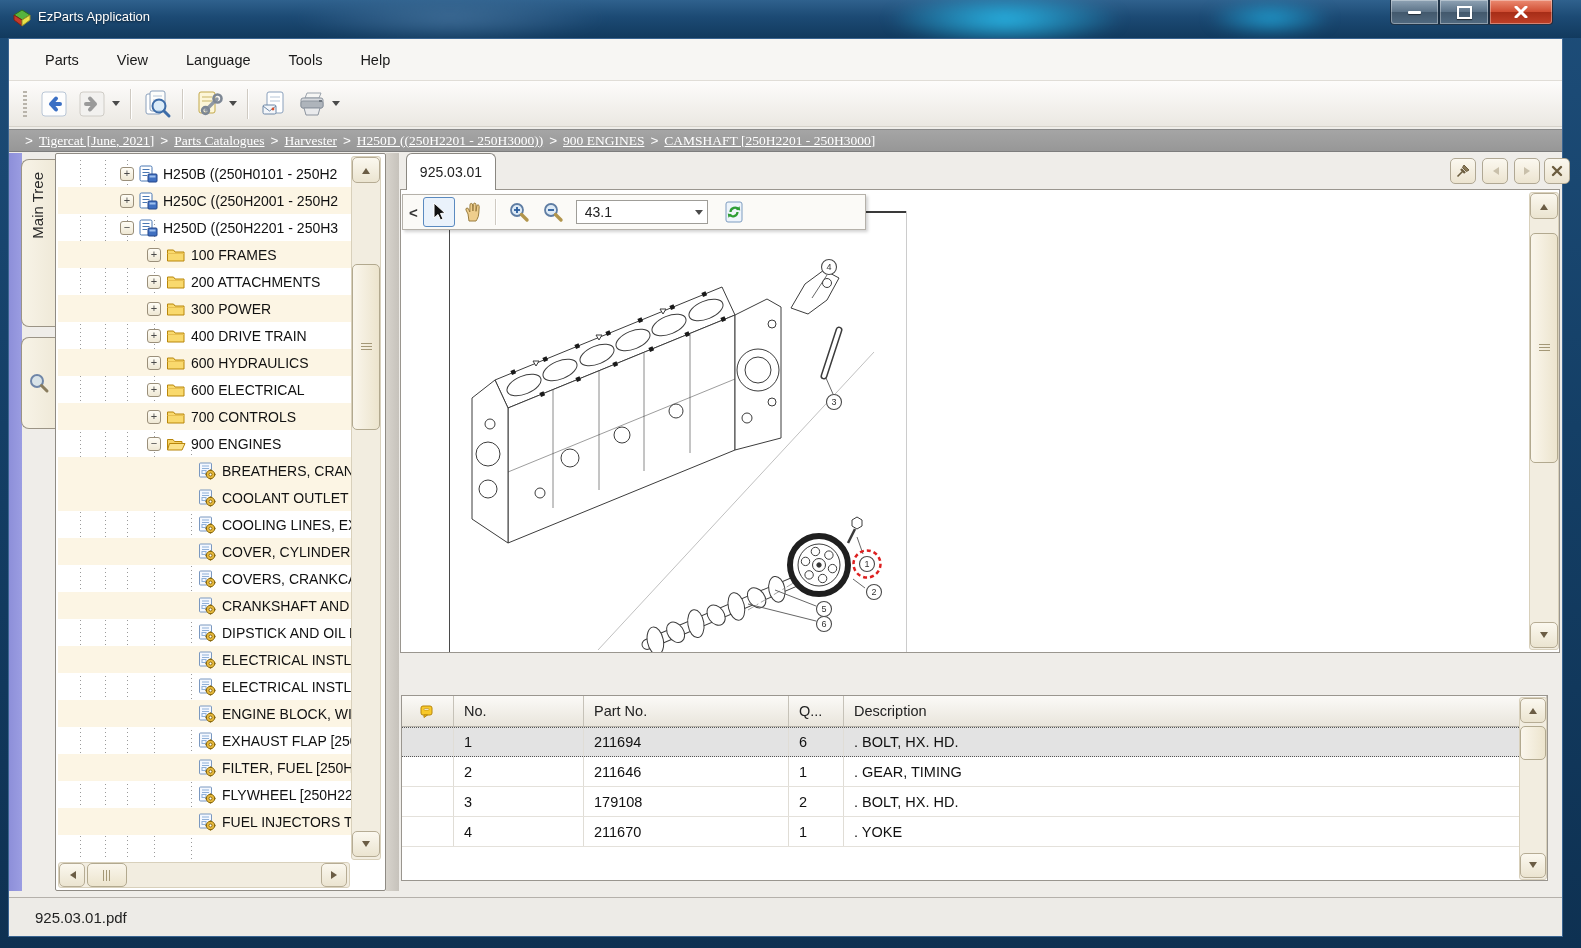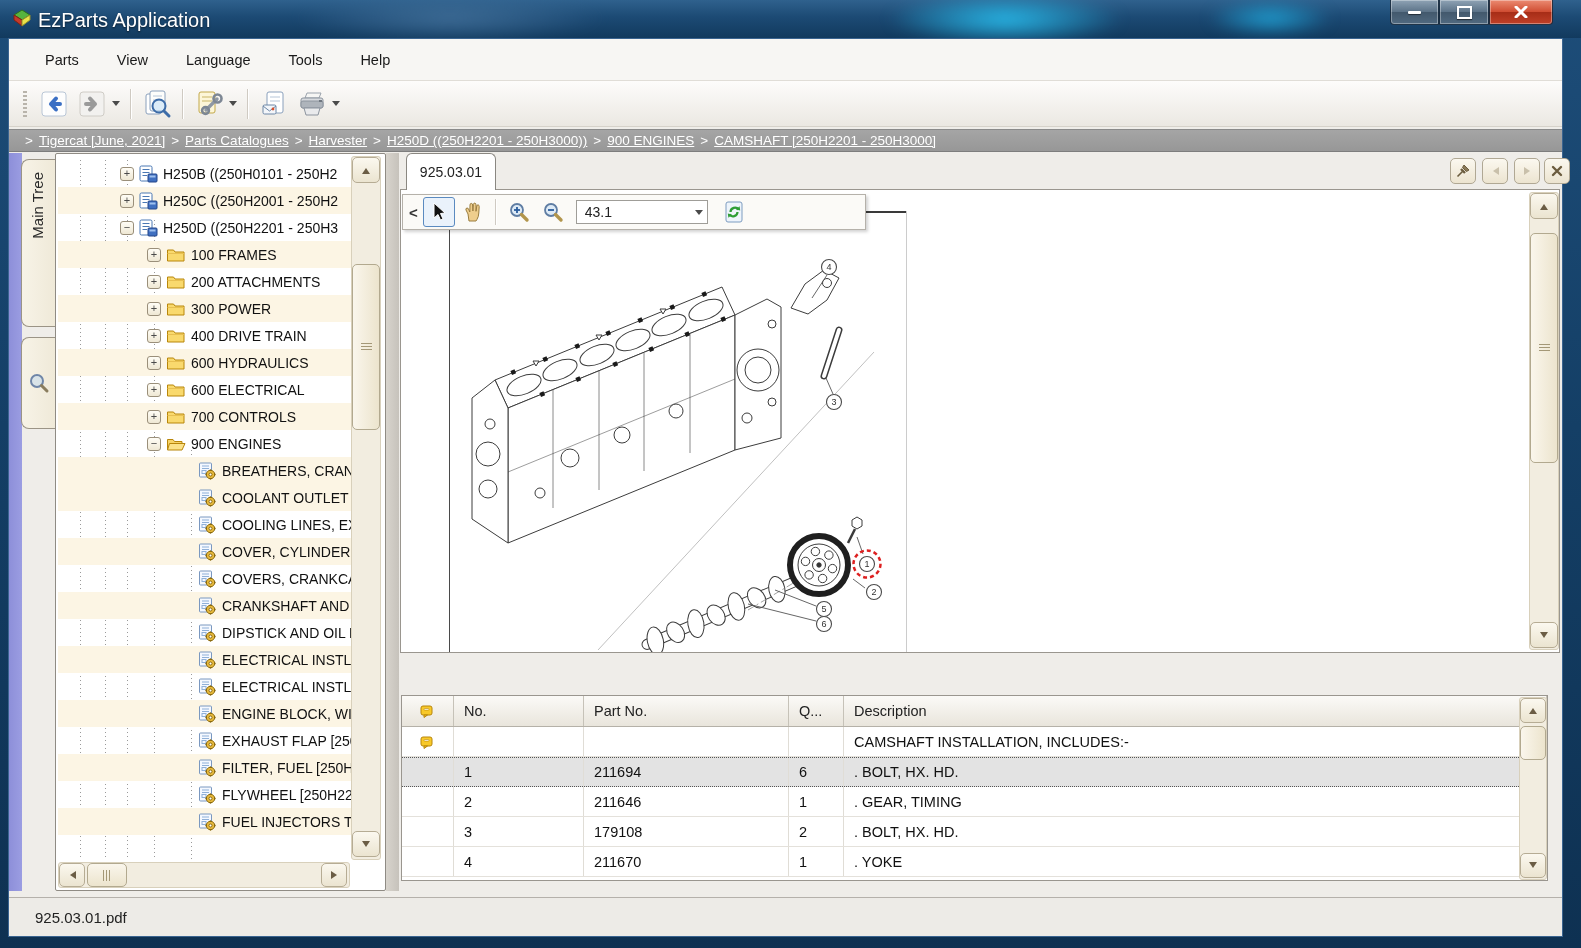--- a/index.html
+++ b/index.html
@@ -8,21 +8,21 @@
     font-family:"Liberation Sans","DejaVu Sans",sans-serif;
     background:linear-gradient(180deg,#1d4d79 0%,#143f66 45%,#0e3152 100%);
   }
   
   .titlebar{position:absolute;left:0;top:0;width:1581px;height:38px;overflow:hidden;
     background:linear-gradient(180deg,#2f618d 0%,#1c4a74 45%,#123a5e 100%);}
   .tb-blob{position:absolute;border-radius:50%;filter:blur(7px);}
   .tb-blob.b1{left:840px;top:-18px;width:330px;height:74px;background:radial-gradient(closest-side,#28b9e9,rgba(40,185,233,0) 72%);}
   .tb-blob.b2{left:1180px;top:-8px;width:180px;height:52px;background:radial-gradient(closest-side,#1f9fd2,rgba(31,159,210,0) 70%);}
   .tb-blob.b3{left:240px;top:-14px;width:420px;height:64px;background:radial-gradient(closest-side,#47759f,rgba(71,117,159,0) 75%);opacity:.8;}
-  .app-title{position:absolute;left:38px;top:9px;color:#fff;font-size:20px;text-shadow:0 1px 2px rgba(0,0,0,.6);}
+  .app-title{position:absolute;left:38px;top:9px;color:#fff;font-size:13px;text-shadow:0 1px 2px rgba(0,0,0,.6);}
   .app-icon{position:absolute;left:12px;top:8px;width:20px;height:20px;}
   .win-controls{position:absolute;right:28px;top:0;display:flex;}
   .win-btn{height:24px;border:1px solid rgba(20,40,60,.9);border-top:none;box-shadow:inset 0 0 0 1px rgba(255,255,255,.35);
     display:flex;align-items:center;justify-content:center;}
   .win-btn.min{width:47px;border-radius:0 0 0 4px;background:linear-gradient(180deg,#8fa3b5,#5b7287 50%,#43596d 52%,#516a80);}
   .win-btn.max{width:48px;background:linear-gradient(180deg,#8fa3b5,#5b7287 50%,#43596d 52%,#516a80);}
   .win-btn.close{width:62px;border-radius:0 0 4px 0;background:linear-gradient(180deg,#eb8b72,#cf4c31 50%,#a72d17 52%,#c14救?);}
   .win-btn.close{background:linear-gradient(180deg,#eb8b72,#cf4c31 50%,#a72d17 52%,#c04028);}
   .glyph-min{width:13px;height:3px;background:#fff;border-radius:1px;box-shadow:0 1px 1px rgba(0,0,0,.5);}
   .glyph-max{width:11px;height:9px;border:2px solid #fff;box-shadow:0 1px 1px rgba(0,0,0,.5);}
@@ -34,21 +34,21 @@
   
   .toolbar{position:absolute;left:0;top:42px;width:100%;height:46px;background:linear-gradient(180deg,#fdfcfb,#ebe8e2);border-bottom:1px solid #d6d2ca;display:flex;align-items:center;padding-left:14px;box-sizing:border-box;}
   .tool-grip{width:4px;height:26px;margin-right:8px;background:repeating-linear-gradient(180deg,#b9b4ab 0 2px,transparent 2px 4px);}
   .tool-btn{width:36px;height:36px;border-radius:3px;display:flex;align-items:center;justify-content:center;margin:0 1px;}
   .tool-sep{width:1px;height:30px;background:#cfcac2;border-right:1px solid #fff;margin:0 6px;}
   .dd-arrow{width:0;height:0;border:4px solid transparent;border-top:5px solid #4a4a4a;margin:4px 4px 0 1px;}
   
   .breadcrumb{position:absolute;left:0;top:90px;width:100%;height:23px;background:linear-gradient(180deg,#a5a5a5,#979797);border-top:1px solid #8a8a8a;border-bottom:1px solid #7d7d7d;
     display:flex;align-items:center;padding-left:10px;box-sizing:border-box;font-size:13.5px;color:#fff;white-space:nowrap;overflow:hidden;}
   .bc-sep{margin:0 6px;color:#fdfdfd;}
-  .bc-link{color:#fff;text-decoration:underline;}
+  .bc-link{color:#fff;text-decoration:underline;font-family:Liberation Serif, serif;}
   
   .side-strip{position:absolute;left:0;top:114px;width:13px;height:738px;background:linear-gradient(90deg,#8d8fd9,#9b9de2);}
   .side-tab{position:absolute;background:linear-gradient(90deg,#f7f3e7,#efe9d8);border:1px solid #9b9486;border-radius:8px 0 0 8px;border-right:none;box-sizing:border-box;}
   .side-tab.main{left:12px;top:120px;width:35px;height:168px;}
   .side-tab.search{left:12px;top:298px;width:35px;height:92px;display:flex;align-items:center;justify-content:center;}
   .side-tab-label{position:absolute;left:7px;top:12px;writing-mode:vertical-rl;transform:rotate(180deg);font-size:15px;color:#2a2a2a;}
   
   .tree-panel{position:absolute;left:46px;top:114px;width:331px;height:738px;background:#fff;border:1px solid #8f8b84;border-radius:2px;box-sizing:border-box;overflow:hidden;}
   .tree-rows{position:absolute;left:2px;top:6px;width:295px;height:700px;overflow:hidden;}
   .guide{position:absolute;width:1px;background:repeating-linear-gradient(180deg,#9a9a9a 0 1px,transparent 1px 4px);}
@@ -865,33 +865,20 @@
               <rect x="1" y="2" width="11" height="9" rx="2" fill="#f8c929" stroke="#b8860b"></rect>
               <rect x="4" y="4.5" width="5" height="1.6" rx="0.8" fill="#fff" stroke="#b8860b" stroke-width="0.6"></rect>
               <path d="M4 11 L4 13.5 L7.5 11 Z" fill="#f8c929" stroke="#b8860b"></path>
             </svg>
           </div>
           <div class="pcell c-no">No.</div>
           <div class="pcell c-part">Part No.</div>
           <div class="pcell c-qty">Q...</div>
           <div class="pcell c-desc">Description</div>
         </div>
-        <div class="prow">
-          <div class="pcell c-icon">
-            <svg width="16" height="14" viewBox="0 0 16 14">
-              <rect x="1" y="2" width="11" height="9" rx="2" fill="#f8c929" stroke="#b8860b"></rect>
-              <rect x="4" y="4.5" width="5" height="1.6" rx="0.8" fill="#fff" stroke="#b8860b" stroke-width="0.6"></rect>
-              <path d="M4 11 L4 13.5 L7.5 11 Z" fill="#f8c929" stroke="#b8860b"></path>
-            </svg>
-          </div>
-          <div class="pcell c-no"></div>
-          <div class="pcell c-part"></div>
-          <div class="pcell c-qty"></div>
-          <div class="pcell c-desc">CAMSHAFT INSTALLATION, INCLUDES:-</div>
-        </div>
         <div class="prow selected">
           <div class="pcell c-icon"></div>
           <div class="pcell c-no">1</div>
           <div class="pcell c-part">211694</div>
           <div class="pcell c-qty">6</div>
           <div class="pcell c-desc">. BOLT, HX. HD.</div>
         </div>
         <div class="prow">
           <div class="pcell c-icon"></div>
           <div class="pcell c-no">2</div>

